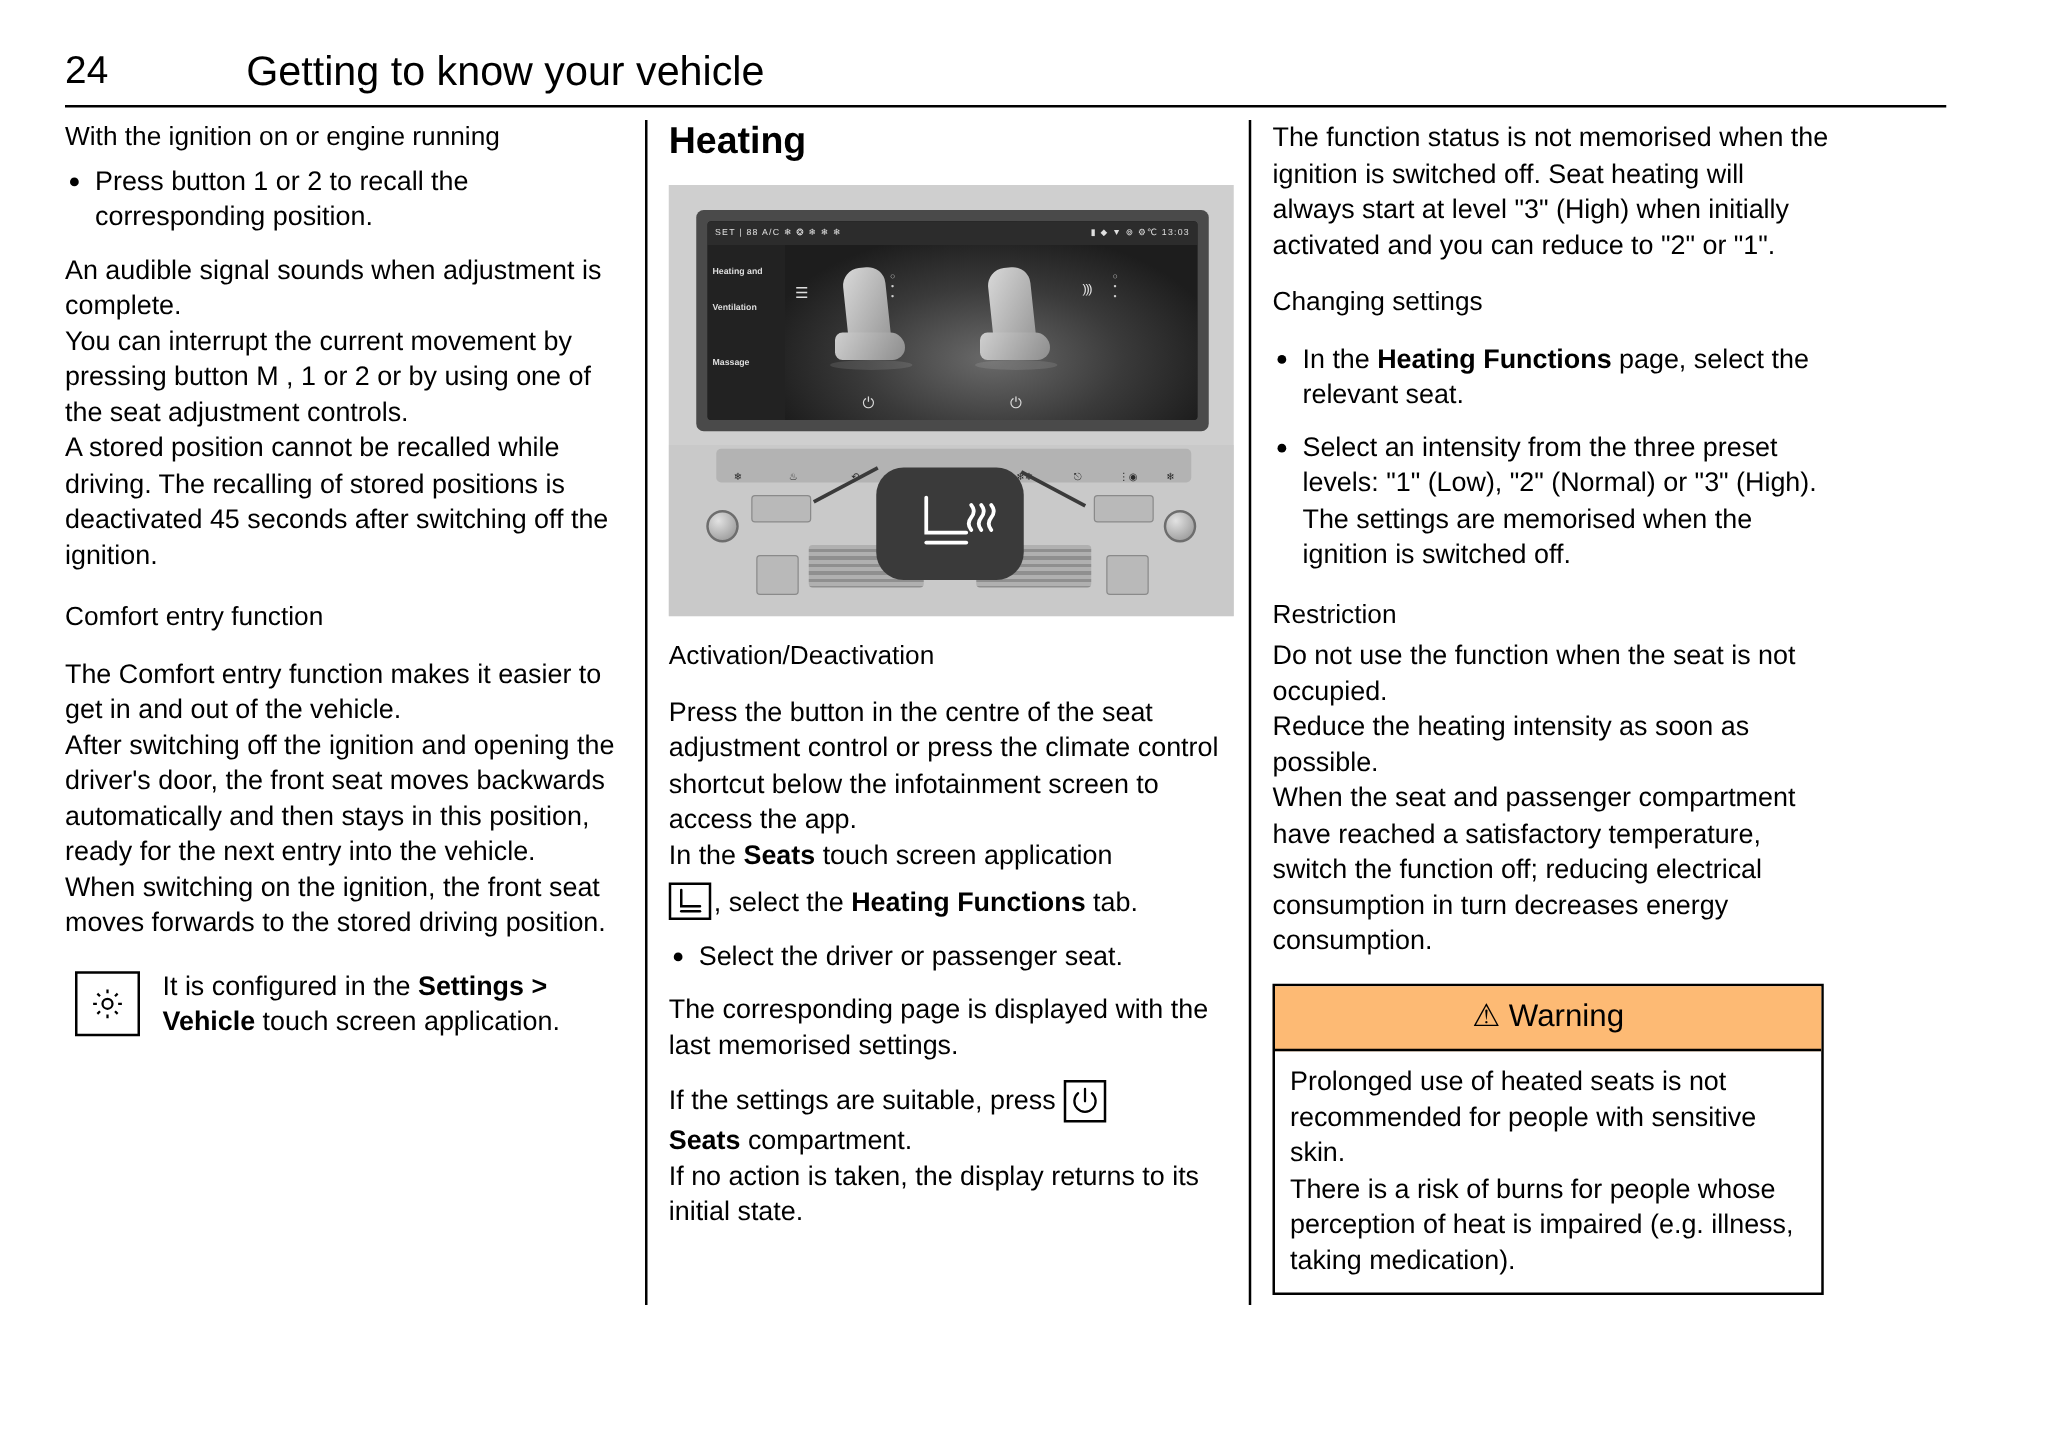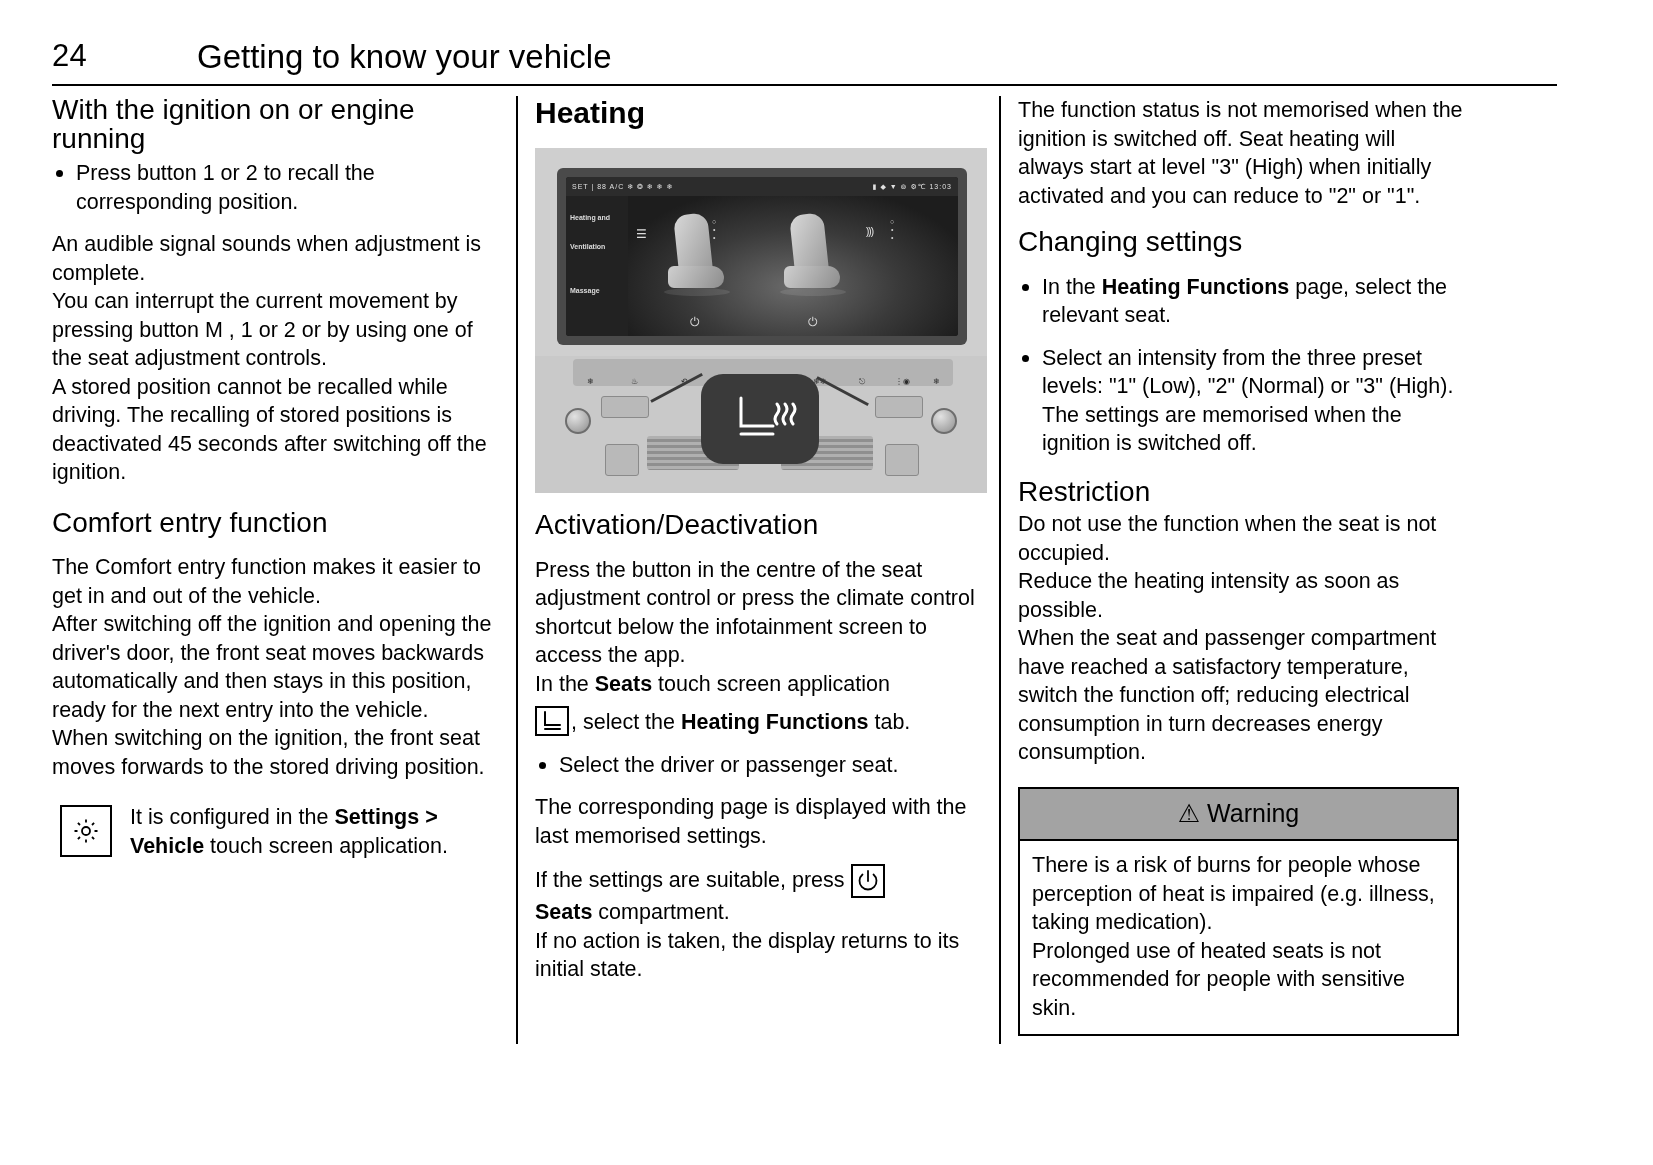--- a/index.html
+++ b/index.html
@@ -72,21 +72,21 @@
   .div-1 { left: 516px; }
   .div-2 { left: 999px; }
 
   h2.section {
     font-size: 30px;
     font-weight: bold;
     margin: 0 0 18px 0;
     line-height: 34px;
   }
   h3.sub {
-    font-size: 28px;
+    font-size: 21px;
     font-weight: normal;
     margin: 0 0 6px 0;
   }
   p {
     margin: 0 0 14px 0;
   }
   ul.bullets {
     list-style: none;
     margin: 0 0 14px 0;
     padding: 0;
@@ -341,21 +341,21 @@
   }
 
   
   .warning-box {
     margin-top: 20px;
     border: 2px solid #000;
     width: 441px;
     box-sizing: border-box;
   }
   .warning-head {
-    background: #a3a3a3;
+    background: #fdba74;
     border-bottom: 2px solid #000;
     text-align: center;
     font-size: 25px;
     padding: 10px 0 12px 0;
   }
   .warning-body {
     padding: 10px 12px 12px 12px;
     font-size: 21.5px;
     line-height: 28.5px;
   }
@@ -522,19 +522,19 @@
       <li><span>Select an intensity from the three preset levels: "1" (Low), "2" (Normal) or "3" (High). The settings are memorised when the ignition is switched off.</span></li>
     </ul>
     <h3 class="sub" style="margin-top:20px;margin-bottom:4px">Restriction</h3>
     <p style="margin-bottom:0">Do not use the function when the seat is not occupied.</p>
     <p style="margin-bottom:0">Reduce the heating intensity as soon as possible.</p>
     <p style="margin-bottom:0">When the seat and passenger compartment have reached a satisfactory temperature, switch the function off; reducing electrical consumption in turn decreases energy consumption.</p>
 
     <div class="warning-box">
       <div class="warning-head">⚠ Warning</div>
       <div class="warning-body">
+        <p>Prolonged use of heated seats is not recommended for people with sensitive skin.</p>
         <p>There is a risk of burns for people whose perception of heat is impaired (e.g. illness, taking medication).</p>
-        <p>Prolonged use of heated seats is not recommended for people with sensitive skin.</p>
       </div>
     </div>
   </div>
 
 </div>
 
 </body></html>

